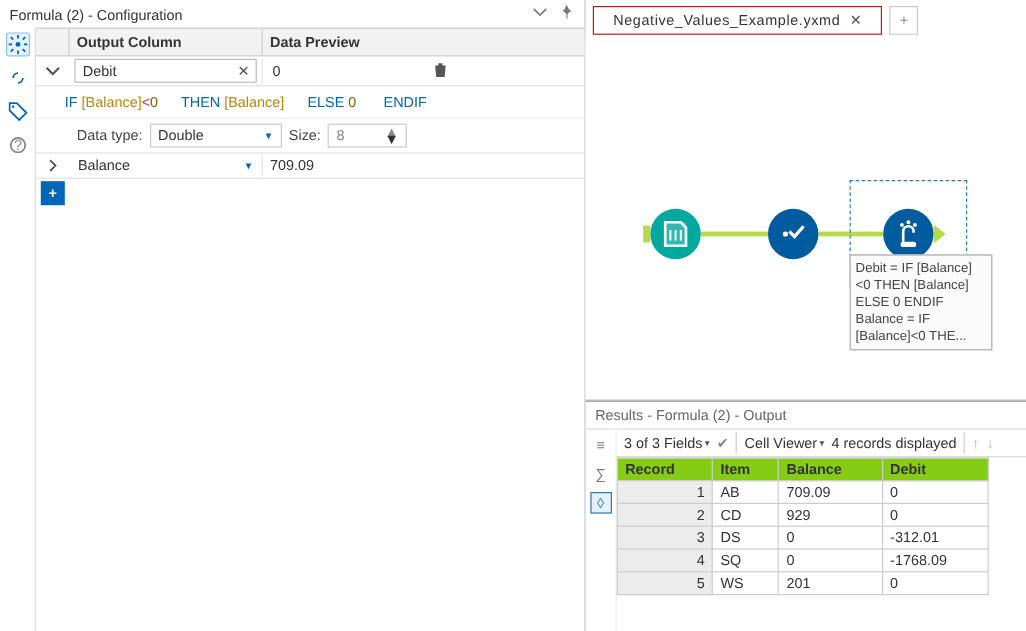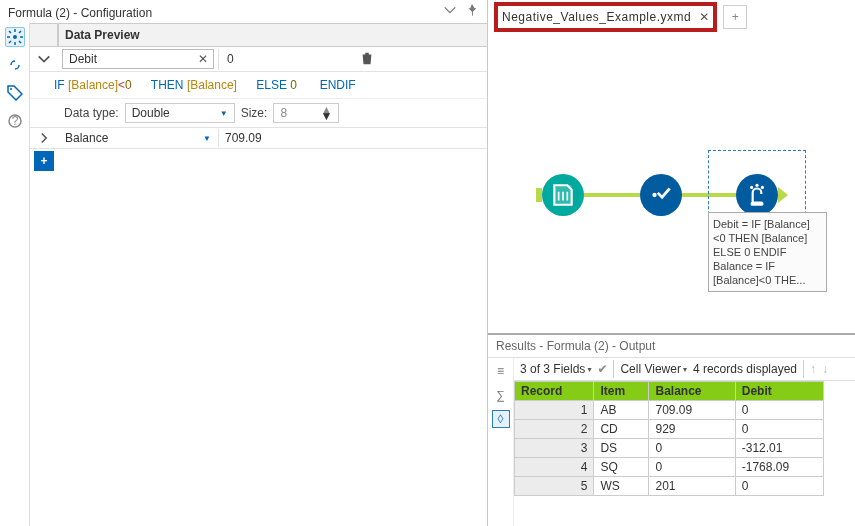--- a/index.html
+++ b/index.html
@@ -53,21 +53,21 @@
   .bal-row { display: flex; align-items: center; border-top: 1px solid #e2e2e2; border-bottom: 1px solid #e2e2e2;}
   .bal-gut { width: 28px; display:flex;align-items:center;justify-content:center;}
   .bal-name { flex: 0 0 160px; border: 1px solid transparent; padding: 2px 6px; display:flex; justify-content:space-between; align-items:center;}
   .bal-prev { flex:1; padding: 2px 6px; border-left:1px solid #e2e2e2;}
 
   .add-btn { width: 20px; height: 20px; background: #0067b8; color: #fff; display: flex; align-items: center; justify-content: center; margin: 2px 4px; font-weight: bold; }
 
   
   .right { flex: 1; display: flex; flex-direction: column; }
   .tabs { display: flex; align-items: center; gap: 6px; padding: 4px 6px; height: 34px; }
-  .tab { display: flex; align-items: center; gap: 8px; padding: 4px 4px; border: 4px solid #b91c1c; background: #fff; }
+  .tab { display: flex; align-items: center; gap: 8px; padding: 4px 16px; border: 1px solid #b91c1c; background: #fff; }
   .tab .x { color: #555; cursor:pointer;}
   .new-tab { width: 24px; height: 24px; border: 1px solid #ccc; display: flex; align-items: center; justify-content: center; color: #888; }
 
   .canvas { flex: 0 0 300px; position: relative; background: #fff; border-bottom:1px solid #aaa; }
   .tool { position: absolute; width: 42px; height: 42px; border-radius: 50%; display:flex;align-items:center;justify-content:center;}
   .tool svg { width:26px; height:26px; fill:#fff;}
   .tool.input { background:#00a99d; left:54px; top:140px;}
   .tool.select{ background:#005b9f; left:152px; top:140px;}
   .tool.formula{ background:#005b9f; left:248px; top:140px;}
   .tool-frame { position:absolute; border:1px dashed #2a7abf; left:220px; top:116px; width:98px; height:90px;}
@@ -140,20 +140,21 @@
             <svg viewBox="0 0 16 16">
               <circle cx="8" cy="8" r="6" fill="none" stroke="#888" stroke-width="1.5"></circle>
               <text x="8" y="12" text-anchor="middle" font-size="9" fill="#888">?</text>
             </svg>
           </div>
       </div>
 
       <div class="config">
         <div class="hdr-row">
           <div class="hdr-gut"></div>
+          <div class="hdr-oc">Output Column</div>
           <div class="hdr-dp">Data Preview</div>
         </div>
 
         <div class="field-row">
           <div class="fr-gut">
               <svg viewBox="0 0 16 16">
                 <path d="M2 5l6 6 6-6" fill="none" stroke="#555" stroke-width="2"></path>
               </svg>
             </div>
           <div class="fr-name">

